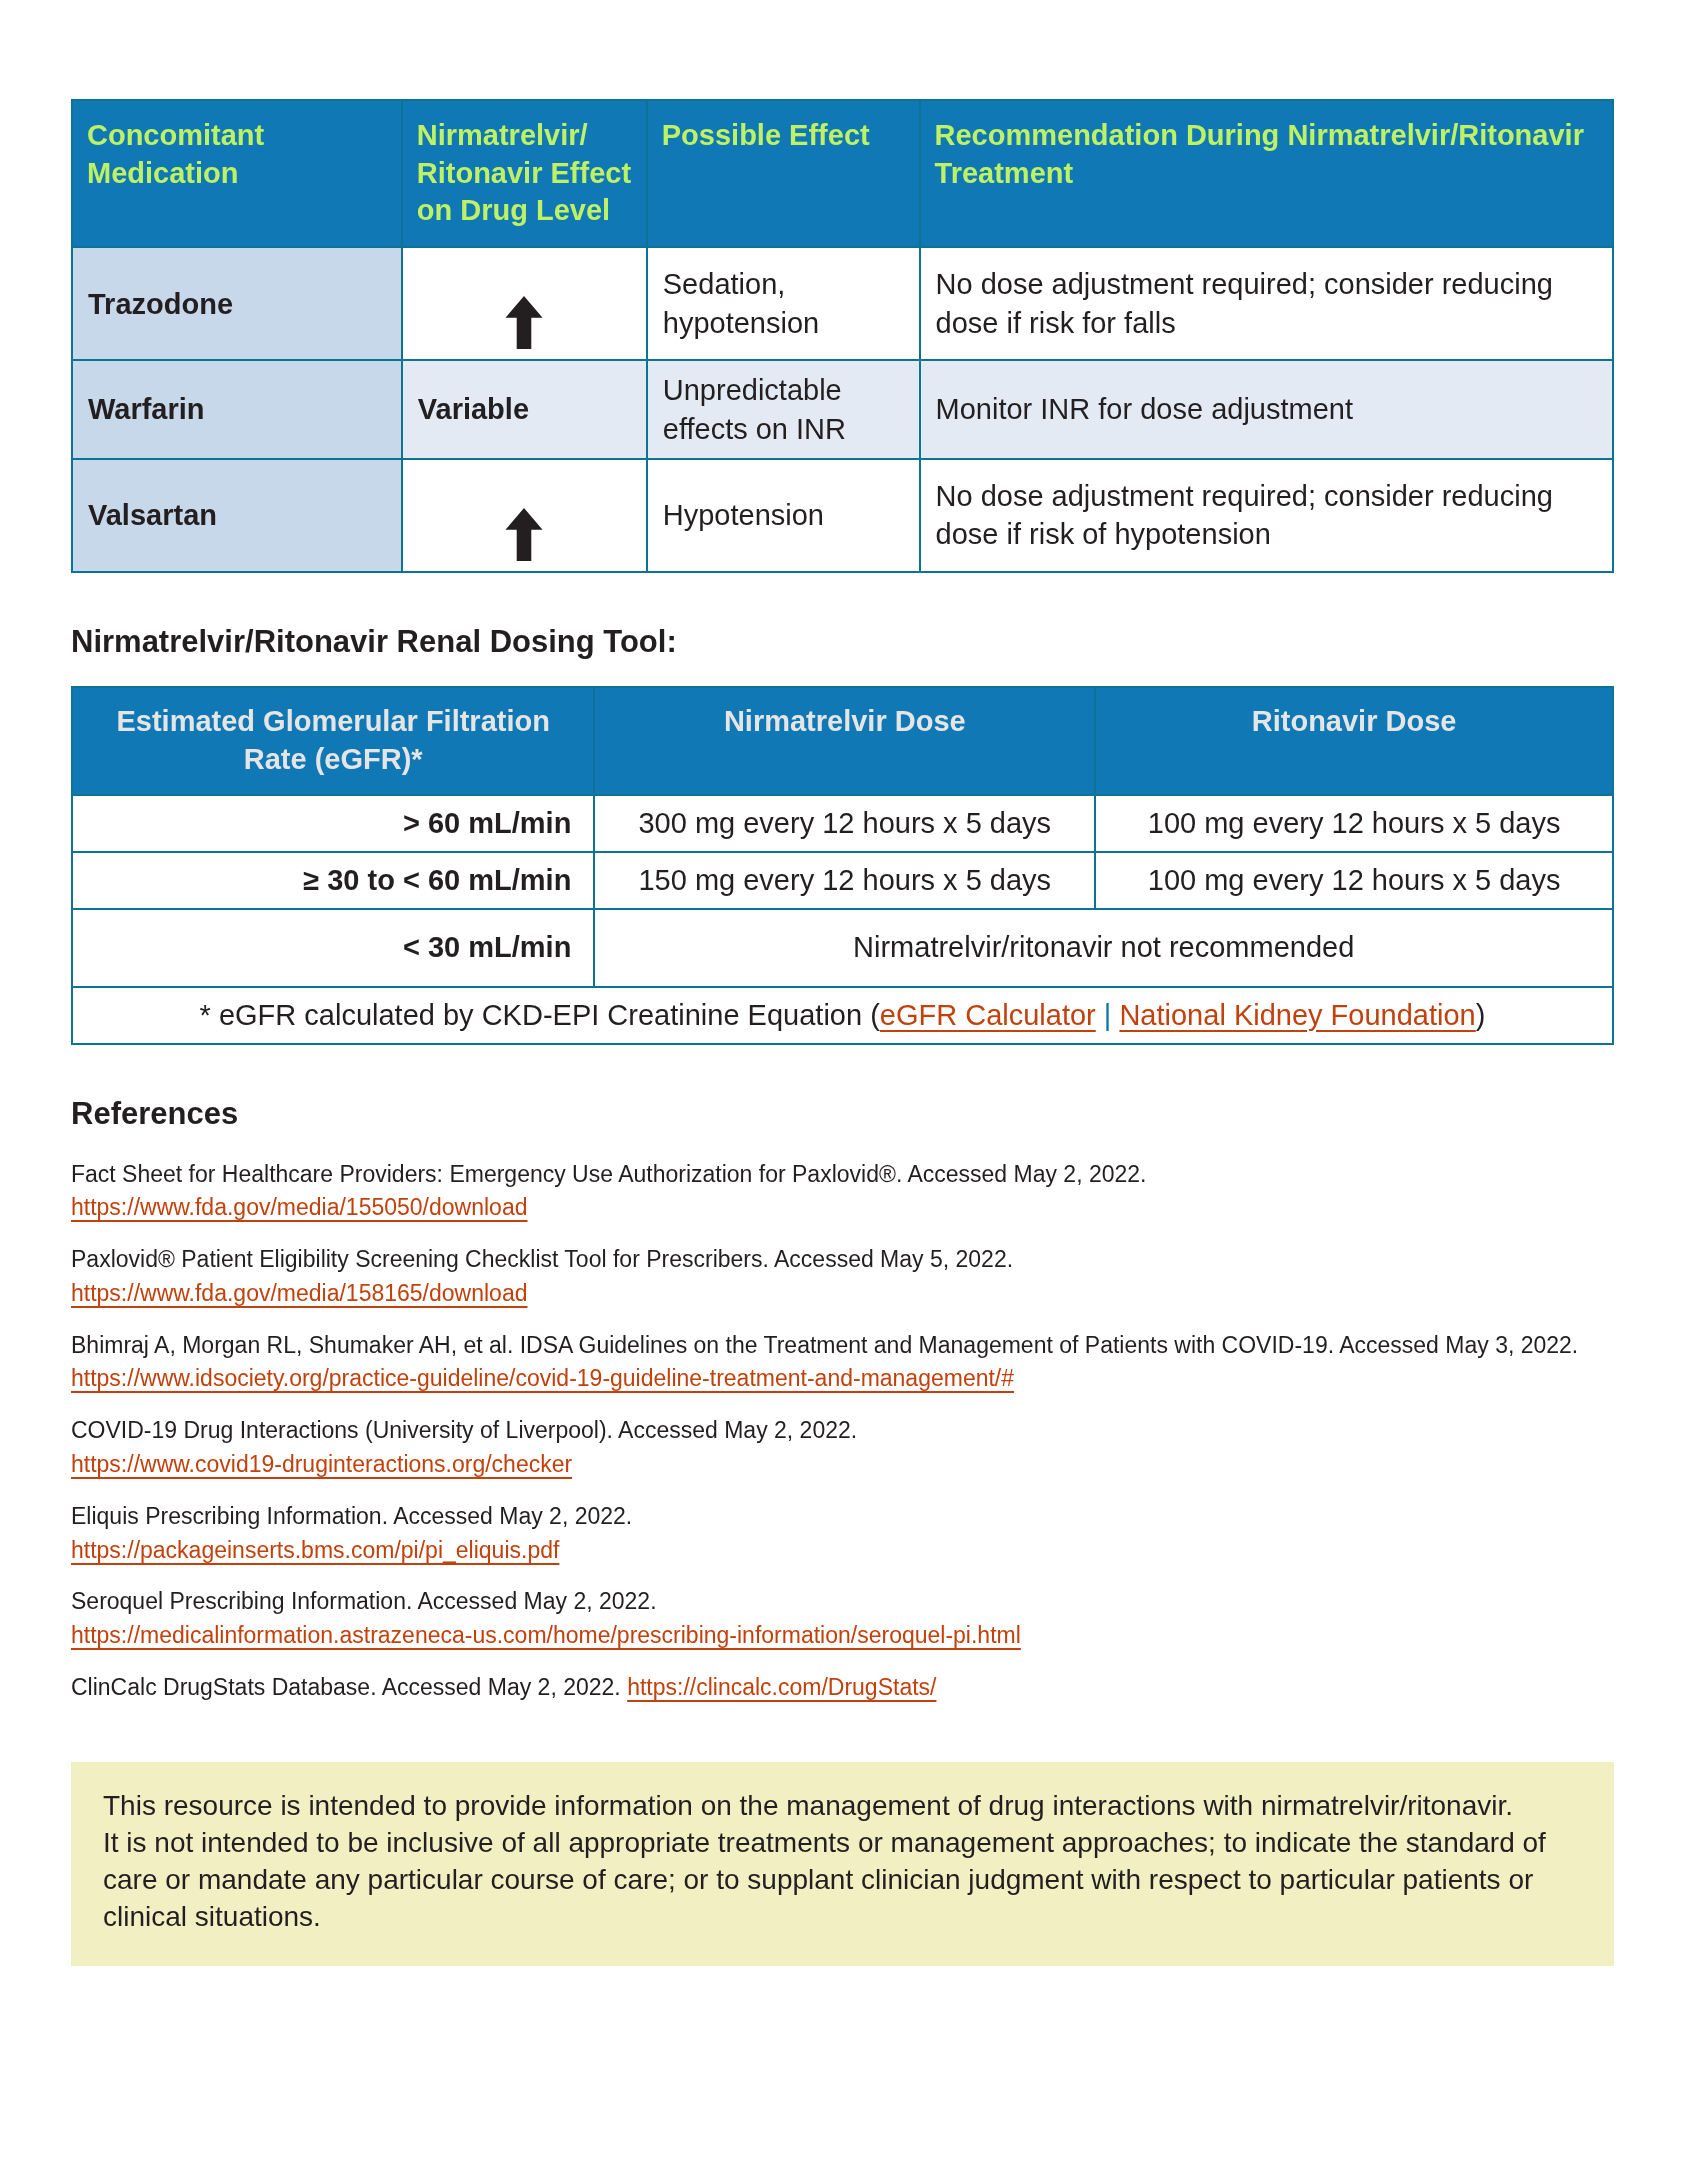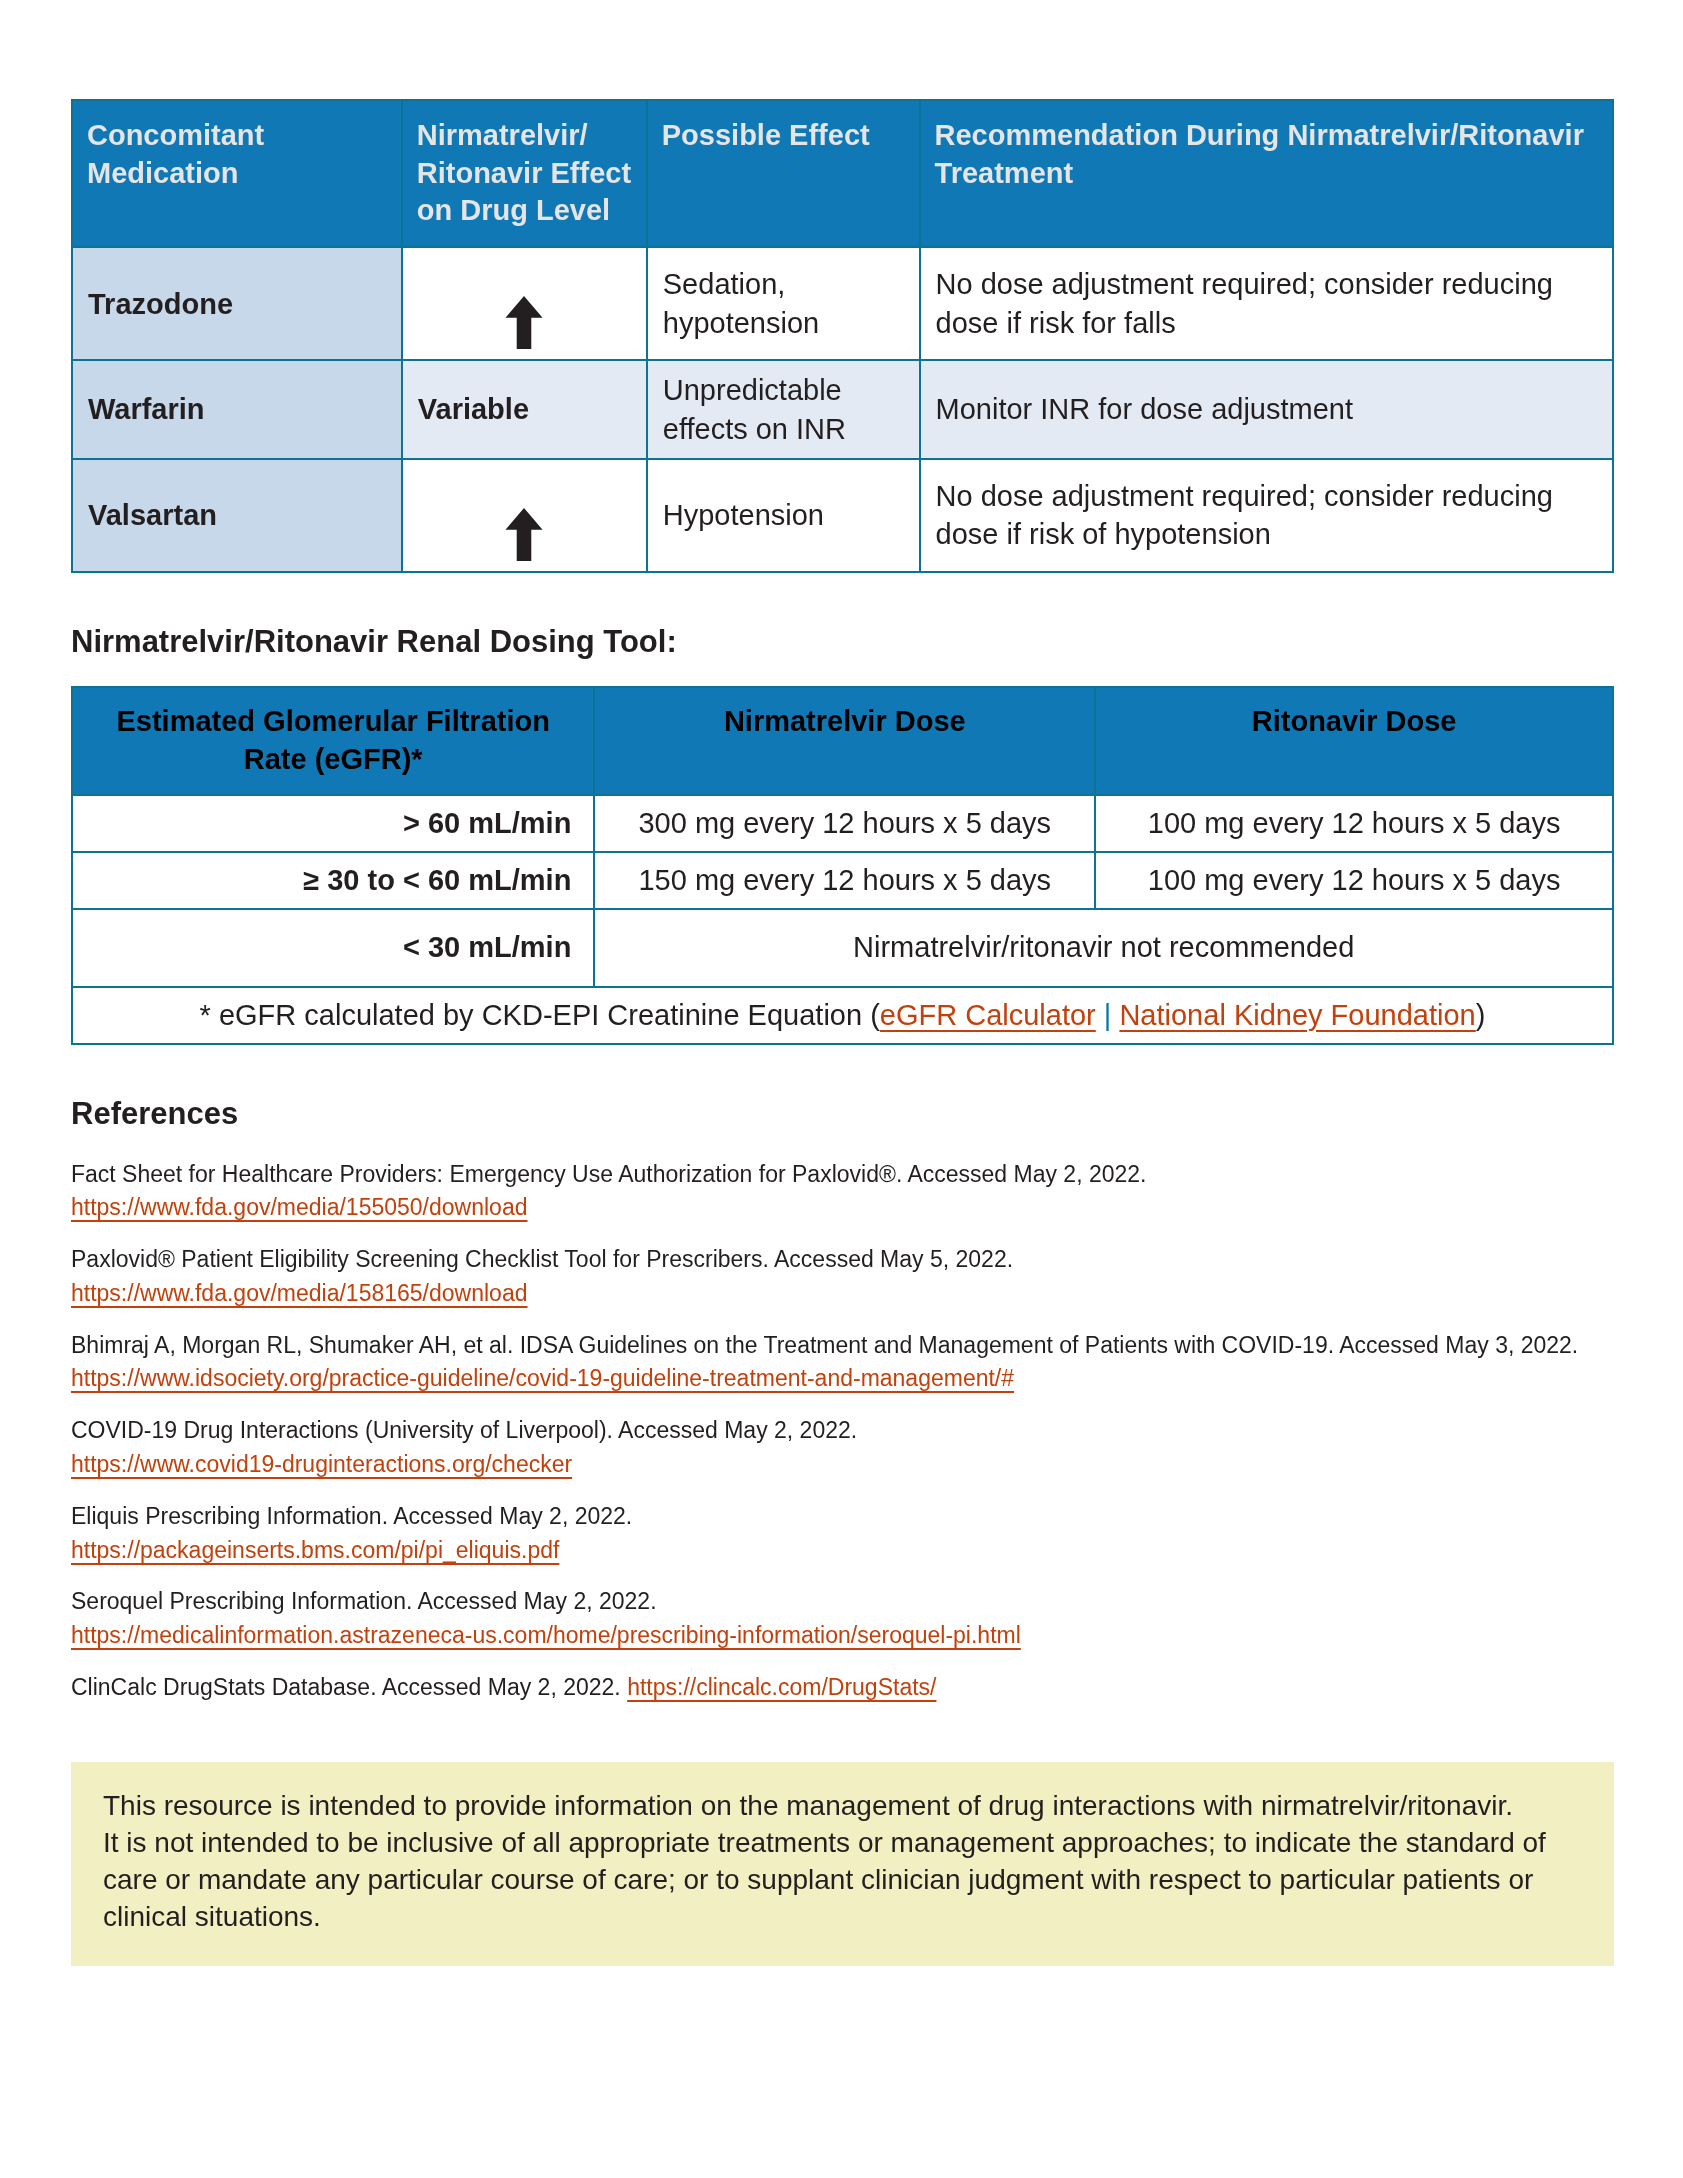--- a/index.html
+++ b/index.html
@@ -11,21 +11,21 @@
     overflow: hidden;
   }
   .page { box-sizing: border-box; width: 1683px; padding: 99px 69px 0 71px; }
 
   table { border-collapse: collapse; width: 100%; table-layout: fixed; }
 
   
   .tbl1 thead tr { height: 121px; }
   .tbl1 tbody tr { height: 94px; }
   .tbl1 th {
-    background: #1078b5; color: #e5e5e5;
+    background: #1078b5; color: #bef264;
     text-align: left; vertical-align: top;
     padding: 16px 14px; font-size: 29px; line-height: 1.3;
     white-space: pre-line; border: 2.5px solid #0d7394;
   }
   .tbl1 td {
     border: 2.5px solid #0d7394;
     font-size: 29px; line-height: 1.32;
     padding: 10px 15px; vertical-align: middle;
     white-space: pre-line; background: #ffffff;
   }
@@ -36,21 +36,21 @@
   .arrow-cell svg { display: inline-block; vertical-align: middle; }
   .bold { font-weight: bold; }
 
   
   .renal-heading { font-size: 31px; font-weight: bold; margin: 51px 0 26px 0; }
   .refs-heading  { font-size: 31px; font-weight: bold; margin: 51px 0 26px 0; }
 
   
   .tbl2 thead tr { height: 81px; }
   .tbl2 th {
-    background: #1078b5; color: #000000;
+    background: #1078b5; color: #e5e5e5;
     text-align: center; vertical-align: top;
     padding: 15px 10px; font-size: 29px; line-height: 1.3;
     white-space: pre-line; border: 2.5px solid #0d7394;
   }
   .tbl2 td {
     border: 2.5px solid #0d7394;
     font-size: 29px; padding: 6px 29px;
     vertical-align: middle; background: #ffffff;
   }
   .tbl2 tr.r1, .tbl2 tr.r2 { height: 57px; }

